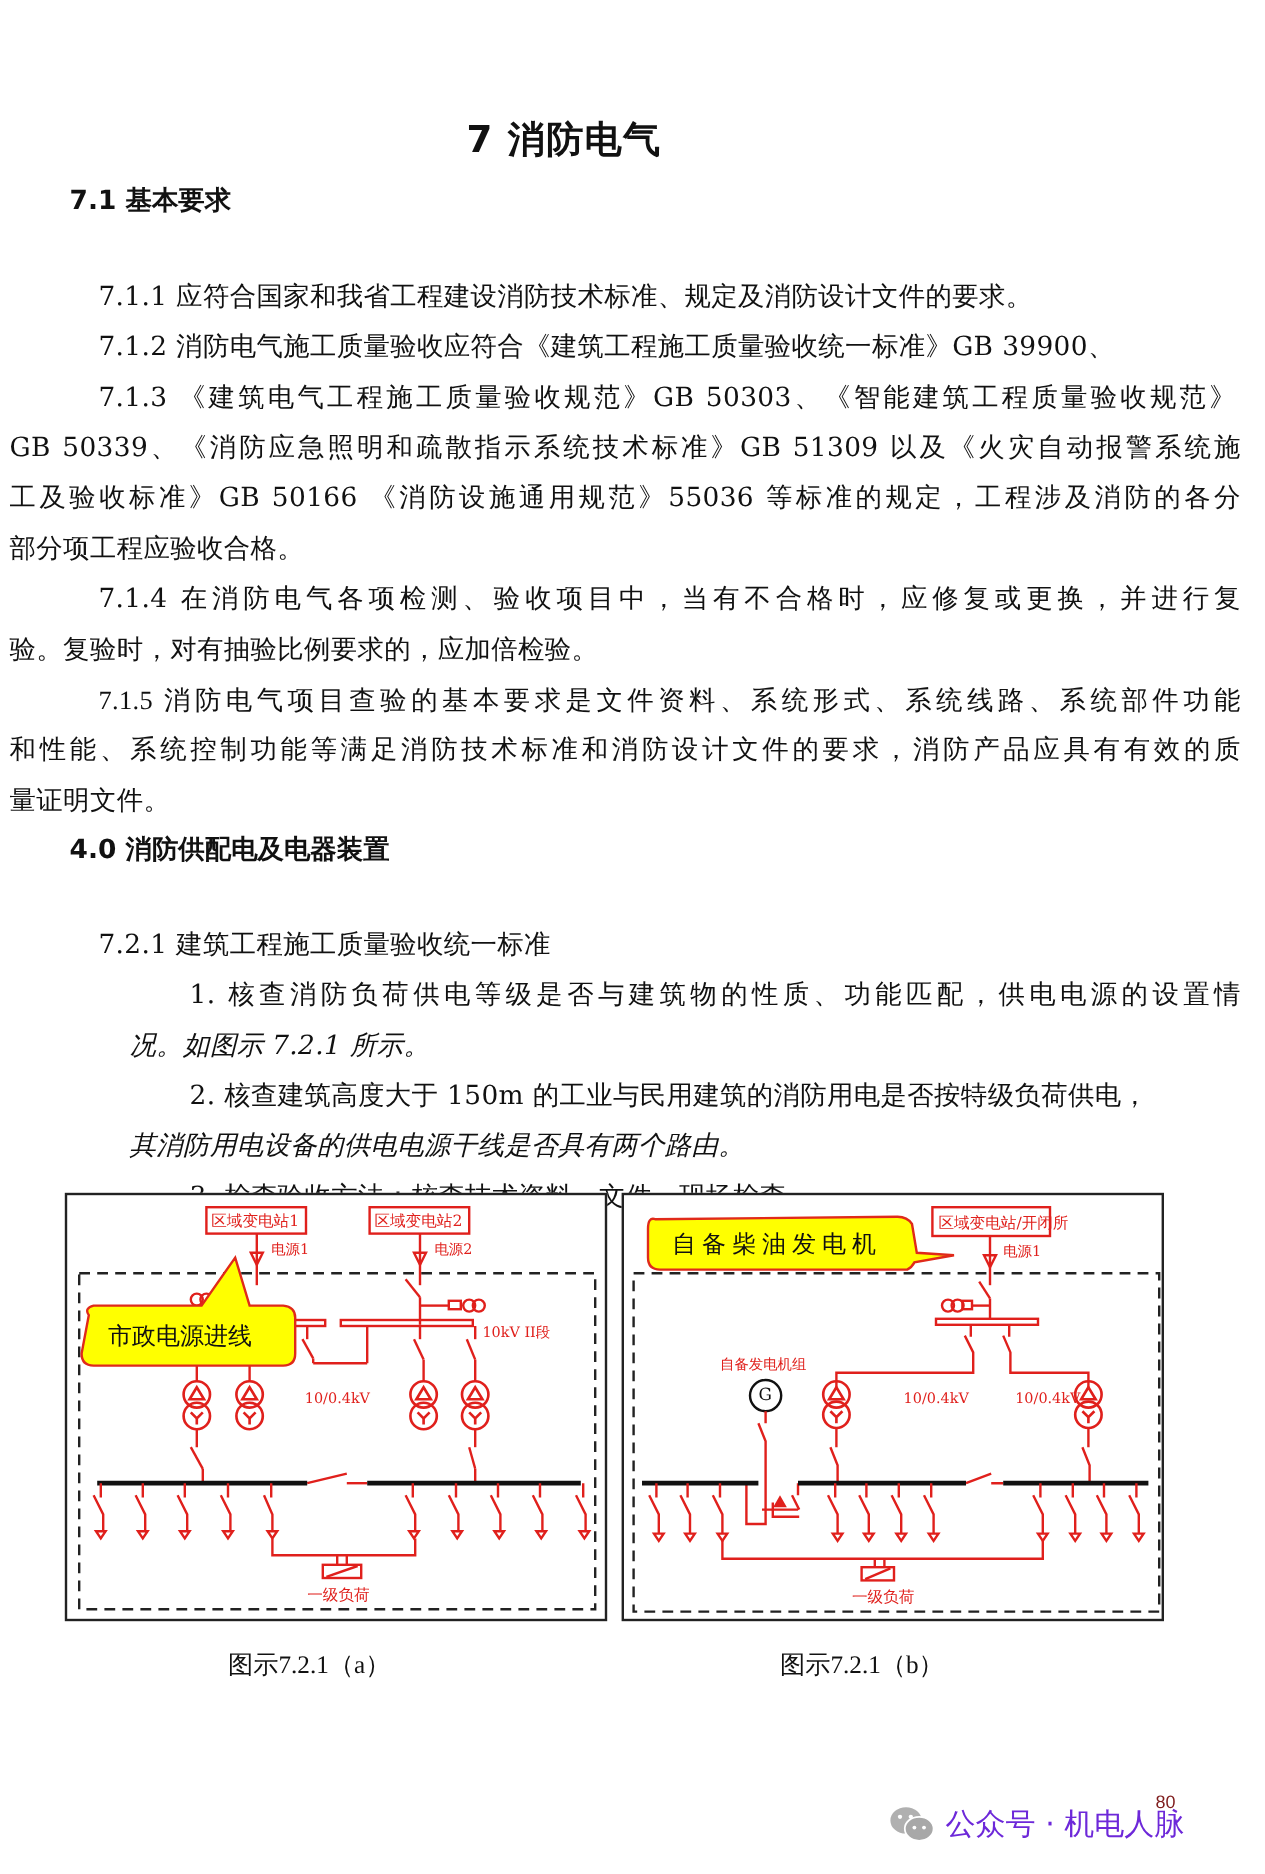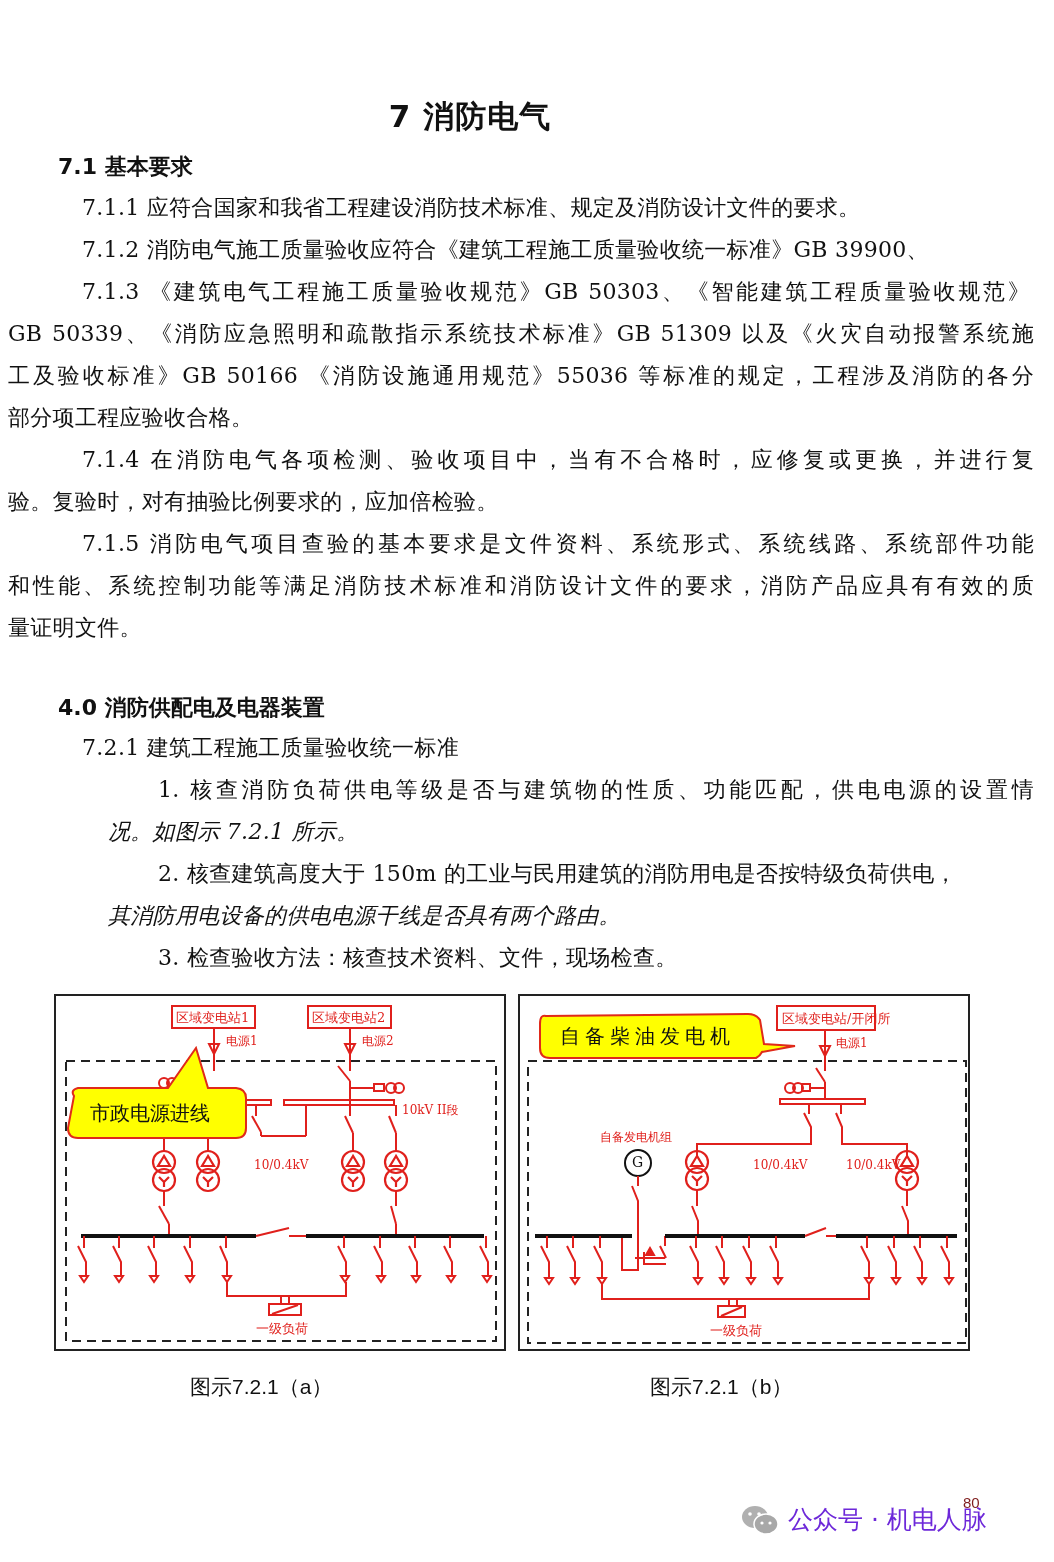--- a/index.html
+++ b/index.html
@@ -2,24 +2,24 @@
 <html><head>
 <meta charset="utf-8">
 <style>
   html, body { margin:0; padding:0; background:#ffffff; }
   body { width:1054px; height:1562px; position:relative; overflow:hidden;
          font-family:"DejaVu Serif","Liberation Serif",serif; color:#111; }
   .abs { position:absolute; white-space:nowrap; }
   .title { left:0; width:940px; top:96px; text-align:center; font-size:31px; font-weight:bold;
            font-family:"DejaVu Sans","Liberation Sans",sans-serif; letter-spacing:1px; }
   .h2 { font-size:22px; font-weight:bold; font-family:"DejaVu Sans","Liberation Sans",sans-serif; }
-  .p { font-size:22px; line-height:42px; letter-spacing:0.3px; }
+  .p { font-size:22px; line-height:42px; letter-spacing:0.3px;margin-top:40px; }
   .justify { text-align:justify; text-align-last:justify; width:1026px; }
   .fig { position:absolute; border:2px solid #222; background:#fff; box-sizing:border-box; }
-  .cap { font-size:21px; font-family:Liberation Sans, sans-serif; }
+  .cap { font-size:21px; font-family:Liberation Serif, serif; }
   .wm { font-family:"DejaVu Sans","Liberation Sans",sans-serif; color:#6d28d9; font-size:25px; }
   .pg { font-family:"Liberation Sans","DejaVu Sans",sans-serif; font-size:15px; color:#7f1d1d; }
   svg text { font-family:"DejaVu Serif","Liberation Serif",serif; }
 </style>
 </head>
 <body>
 
 <div class="abs title">7 消防电气</div>
 
 <div class="abs h2" style="left:58px;top:152px;">7.1 基本要求</div>
@@ -28,21 +28,21 @@
 <div class="abs p" style="left:82px;top:229px;">7.1.2 消防电气施工质量验收应符合《建筑工程施工质量验收统一标准》GB 39900、</div>
 
 <div class="abs p justify" style="left:82px;top:271px;width:948px;">7.1.3 《建筑电气工程施工质量验收规范》GB 50303、《智能建筑工程质量验收规范》</div>
 <div class="abs p justify" style="left:8px;top:313px;width:1026px;">GB 50339、《消防应急照明和疏散指示系统技术标准》GB 51309 以及《火灾自动报警系统施</div>
 <div class="abs p justify" style="left:8px;top:355px;width:1026px;">工及验收标准》GB 50166 《消防设施通用规范》55036 等标准的规定，工程涉及消防的各分</div>
 <div class="abs p" style="left:8px;top:397px;">部分项工程应验收合格。</div>
 
 <div class="abs p justify" style="left:82px;top:439px;width:952px;">7.1.4 在消防电气各项检测、验收项目中，当有不合格时，应修复或更换，并进行复</div>
 <div class="abs p" style="left:8px;top:481px;">验。复验时，对有抽验比例要求的，应加倍检验。</div>
 
-<div class="abs p justify" style="left:82px;top:523px;width:952px;">7.1.5 消防电气项目查验的基本要求是文件资料、系统形式、系统线路、系统部件功能</div>
+<div class="abs p justify" style="left:82px;top:523px;width:952px;font-family:Liberation Serif, serif;">7.1.5 消防电气项目查验的基本要求是文件资料、系统形式、系统线路、系统部件功能</div>
 <div class="abs p justify" style="left:8px;top:565px;width:1026px;">和性能、系统控制功能等满足消防技术标准和消防设计文件的要求，消防产品应具有有效的质</div>
 <div class="abs p" style="left:8px;top:607px;">量证明文件。</div>
 
 <div class="abs h2" style="left:58px;top:693px;">4.0 消防供配电及电器装置</div>
 <div class="abs p" style="left:82px;top:727px;">7.2.1 建筑工程施工质量验收统一标准</div>
 
 <div class="abs p justify" style="left:158px;top:769px;width:876px;">1. 核查消防负荷供电等级是否与建筑物的性质、功能匹配，供电电源的设置情</div>
 <div class="abs p" style="left:108px;top:811px;font-style:italic;">况。如图示 7.2.1 所示。</div>
 <div class="abs p" style="left:158px;top:853px;">2. 核查建筑高度大于 150m 的工业与民用建筑的消防用电是否按特级负荷供电，</div>
 <div class="abs p" style="left:108px;top:895px;font-style:italic;">其消防用电设备的供电电源干线是否具有两个路由。</div>

